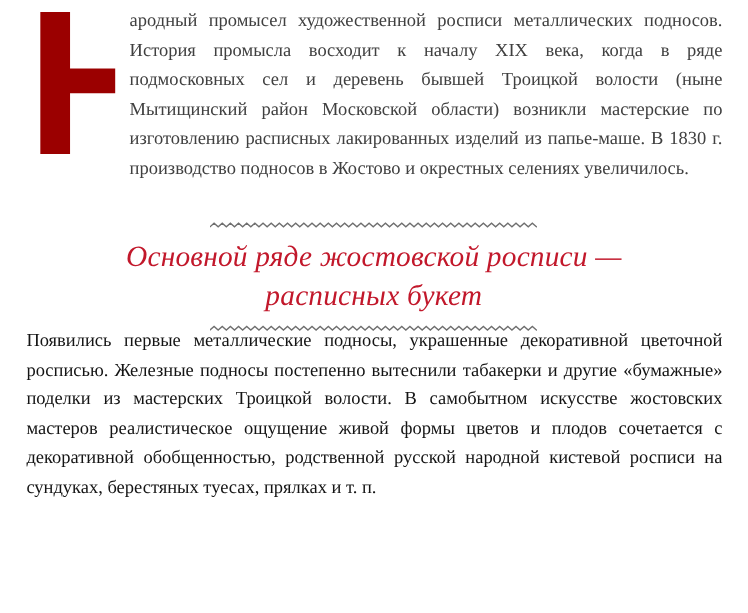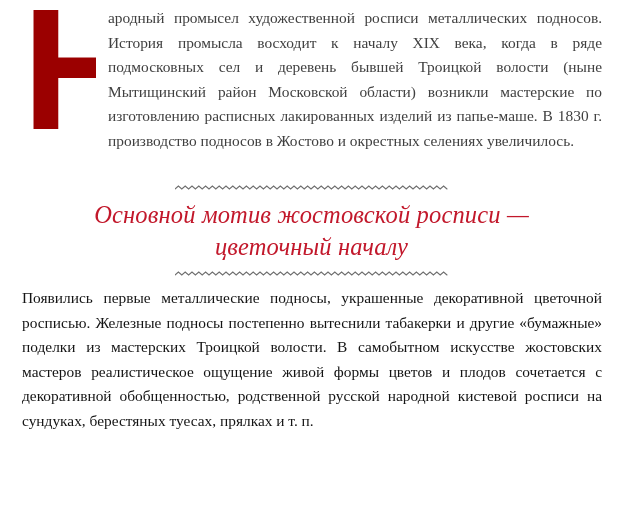--- a/index.html
+++ b/index.html
@@ -60,21 +60,21 @@
     color: #404040;
   }
 
   .para-intro {
     margin: 0;
   }
 
   .para-second {
     position: absolute;
     left: 22px;
-    top: 286px;
+    top: 272px;
     width: 580px;
     margin: 0;
     font-size: 15.4px;
     line-height: 24.6px;
     text-align: justify;
     color: #141414;
   }
 
   
   .divider {
@@ -129,22 +129,22 @@
                L68 6 L71.4 3 L74.8 6 L78.2 3 L81.6 6 L85 3 L88.4 6 L91.8 3 L95.2 6 L98.6 3
                L102 6 L105.4 3 L108.8 6 L112.2 3 L115.6 6 L119 3 L122.4 6 L125.8 3 L129.2 6 L132.6 3
                L136 6 L139.4 3 L142.8 6 L146.2 3 L149.6 6 L153 3 L156.4 6 L159.8 3 L163.2 6 L166.6 3
                L170 6 L173.4 3 L176.8 6 L180.2 3 L183.6 6 L187 3 L190.4 6 L193.8 3 L197.2 6 L200.6 3
                L204 6 L207.4 3 L210.8 6 L214.2 3 L217.6 6 L221 3 L224.4 6 L227.8 3 L231.2 6 L234.6 3
                L238 6 L241.4 3 L244.8 6 L248.2 3 L251.6 6 L255 3 L258.4 6 L261.8 3 L265.2 6 L268.6 3 L272 6" fill="none" stroke="#6f6f6f" stroke-width="1.1" stroke-linecap="round"></path>
     </svg>
   </div>
 
   <div class="heading-block">
-    <span class="heading-line">Основной мотив жостовской росписи —</span>
-    <span class="heading-line">цветочный началу</span>
+    <span class="heading-line">Основной ряде жостовской росписи —</span>
+    <span class="heading-line">расписных букет</span>
   </div>
 
   <div class="divider divider-bottom">
     <svg viewBox="0 0 274 9" preserveAspectRatio="none" aria-hidden="true">
       <path d="M0 6 L3.4 3 L6.8 6 L10.2 3 L13.6 6 L17 3 L20.4 6 L23.8 3 L27.2 6 L30.6 3
                L34 6 L37.4 3 L40.8 6 L44.2 3 L47.6 6 L51 3 L54.4 6 L57.8 3 L61.2 6 L64.6 3
                L68 6 L71.4 3 L74.8 6 L78.2 3 L81.6 6 L85 3 L88.4 6 L91.8 3 L95.2 6 L98.6 3
                L102 6 L105.4 3 L108.8 6 L112.2 3 L115.6 6 L119 3 L122.4 6 L125.8 3 L129.2 6 L132.6 3
                L136 6 L139.4 3 L142.8 6 L146.2 3 L149.6 6 L153 3 L156.4 6 L159.8 3 L163.2 6 L166.6 3
                L170 6 L173.4 3 L176.8 6 L180.2 3 L183.6 6 L187 3 L190.4 6 L193.8 3 L197.2 6 L200.6 3

